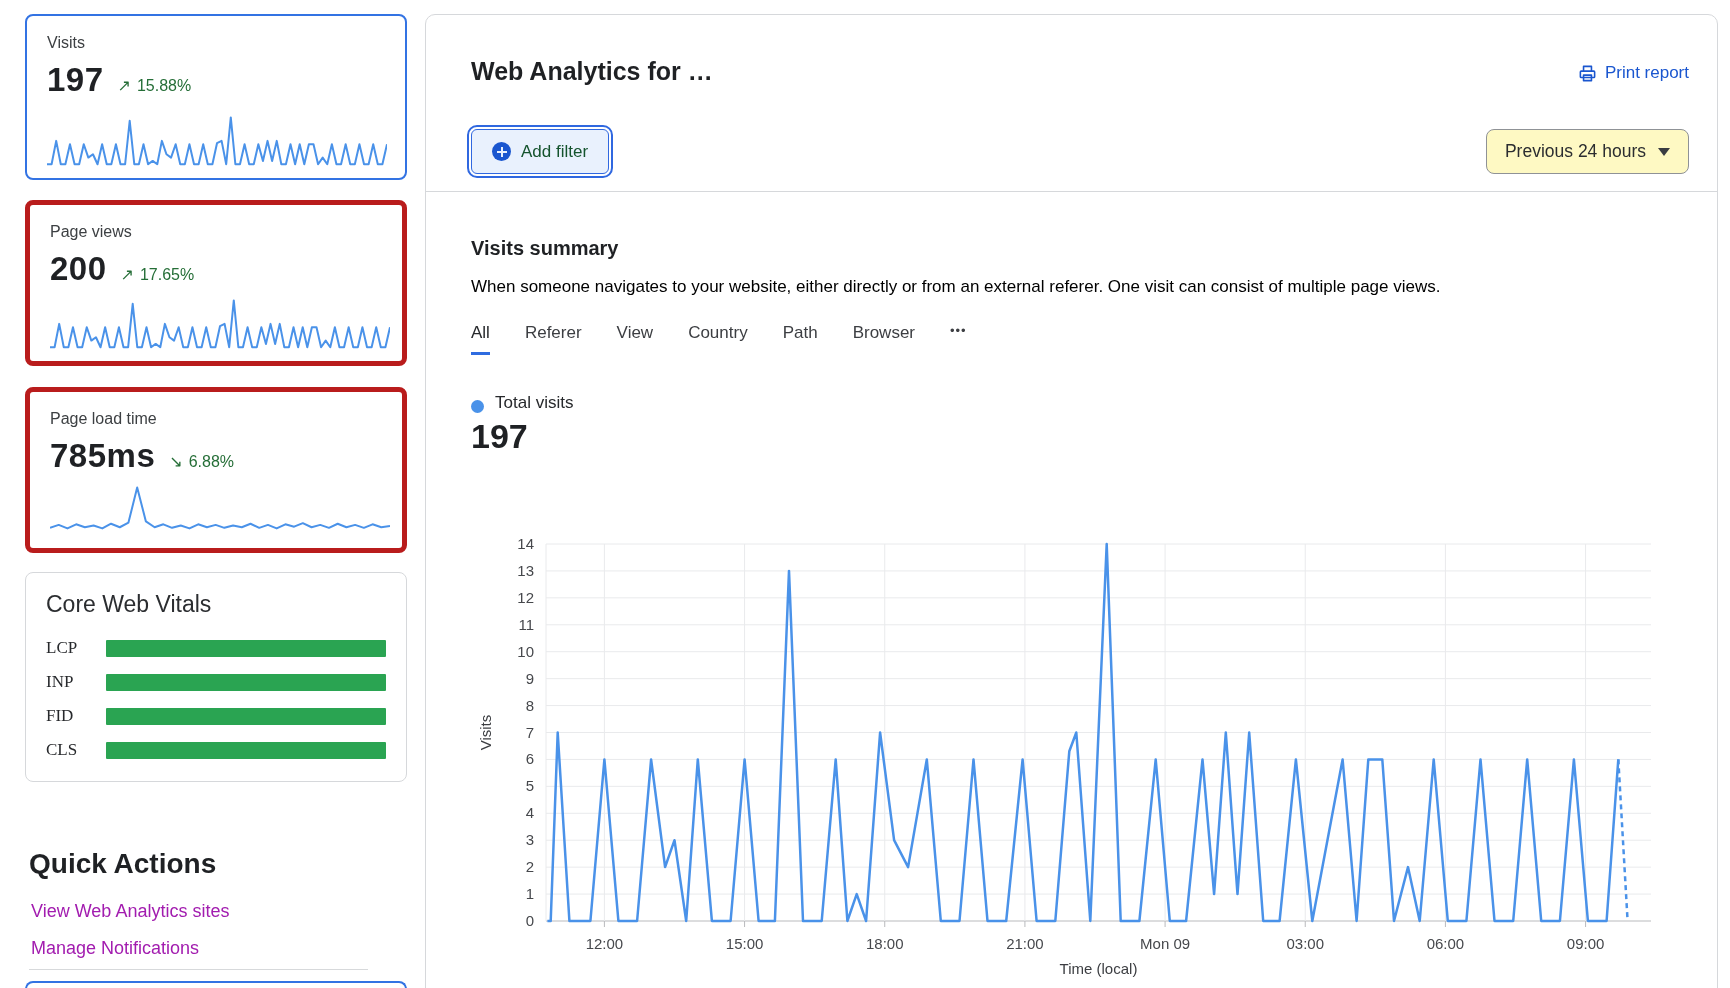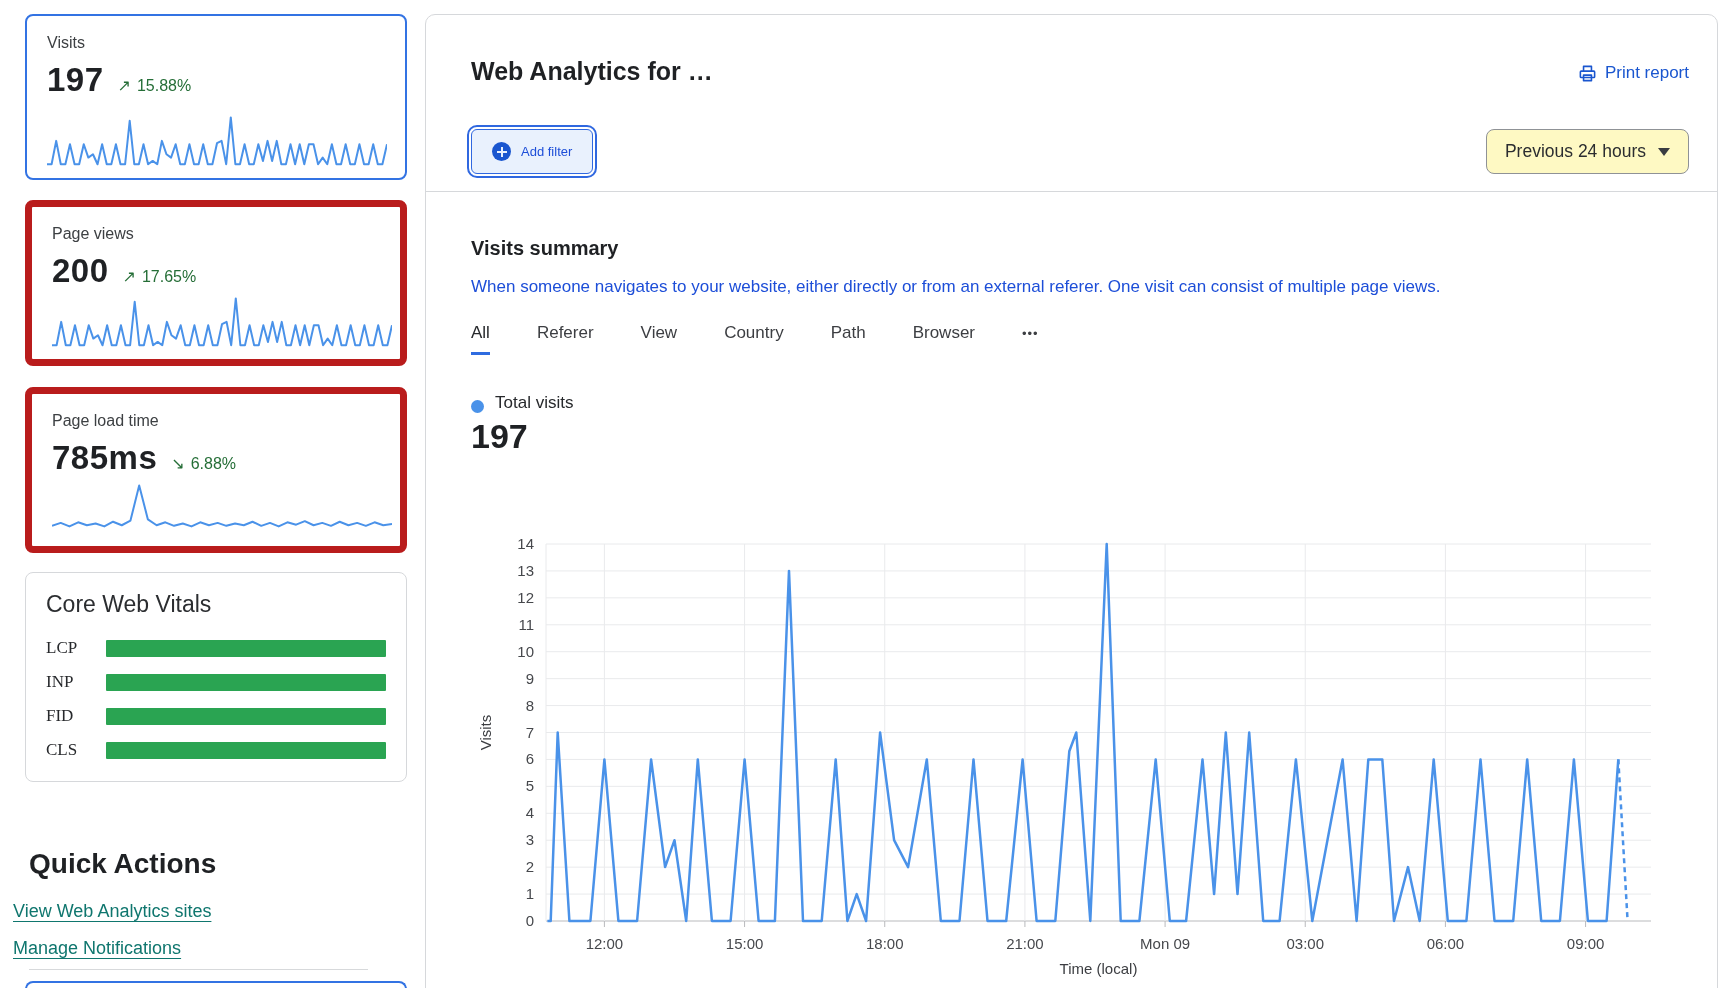--- a/index.html
+++ b/index.html
@@ -2,72 +2,72 @@
 <html><head>
 <meta charset="utf-8">
 <style>
   * { margin:0; padding:0; box-sizing:border-box; }
   html,body { background:#fff; }
   body { width:1730px; height:988px; position:relative; overflow:hidden;
          font-family:"Liberation Sans", sans-serif; color:#1f2124; }
 
   
   .stat-card { position:absolute; left:25px; width:382px; height:166px;
-               border:7px solid #b91c1c; border-radius:8px; background:#fff; padding:18px 20px; }
+               border:5px solid #b91c1c; border-radius:8px; background:#fff; padding:18px 20px; }
   .stat-card.selected { border:2px solid #3373e3; }
   .stat-label { font-size:16px; color:#3d4043; margin-bottom:9px; }
   .stat-row { display:flex; align-items:baseline; gap:14px; }
   .stat-value { font-size:33px; font-weight:bold; color:#1f2124; letter-spacing:.5px; }
   .stat-trend { font-size:16px; color:#256e37; display:flex; gap:6px; align-items:baseline; }
   .spark { position:absolute; left:20px; right:20px; bottom:12px; width:340px; height:52px; }
 
   .vitals-card { position:absolute; left:25px; top:572px; width:382px; height:210px;
                  border:1px solid #d6d8db; border-radius:8px; background:#fff; padding:18px 20px; }
   .vitals-title { font-size:23px; color:#2b2d30; margin-bottom:20px; }
   .vital-row { display:flex; align-items:center; margin-bottom:14px;font-family:Liberation Serif, serif; }
   .vital-label { width:60px; font-size:17px; color:#27292c; }
   .vital-bar { flex:1; height:17px; background:#2aa452; border-radius:1px; }
 
   .qa-title { position:absolute; left:29px; top:848px; font-size:28px; font-weight:bold; color:#1f2124; }
-  .qa-link { position:absolute; left:13px; font-size:18px; color:#0f766e;
-             text-decoration:underline; text-underline-offset:4px; cursor:pointer; }
+  .qa-link { position:absolute; left:31px; font-size:18px; color:#a21caf;
+             text-underline-offset:4px; cursor:pointer; }
   .qa-divider { position:absolute; left:29px; top:969px; width:339px; height:1px; background:#d7d9db; }
   .next-card-edge { position:absolute; left:25px; top:981px; width:382px; height:10px;
                     border:2px solid #3373e3; border-bottom:none; border-radius:8px 8px 0 0; }
 
   
   .panel { position:absolute; left:425px; top:14px; width:1293px; height:980px;
            border:1px solid #d6d8db; border-radius:10px 10px 0 0; background:#fff; }
   .panel-title { position:absolute; left:45px; top:42px; font-size:25px; font-weight:bold; color:#1f2124; }
   .print-report { position:absolute; right:28px; top:48px; display:flex; align-items:center; gap:8px;
                   color:#1a56cf; font-size:17px; cursor:pointer;text-align:right; }
   .print-report svg { display:block; }
 
   .add-filter { position:absolute; left:45px; top:114px; height:45px; display:flex; align-items:center;
                 gap:10px; padding:0 20px; background:#e9f1fd; border:1px solid #3068e0; border-radius:6px;
                 outline:2px solid #3068e0; outline-offset:2px; cursor:pointer; }
   .add-filter .plus-circle { width:19px; height:19px; border-radius:50%; background:#1a56cf; position:relative; }
   .add-filter .plus-circle::before, .add-filter .plus-circle::after {
       content:""; position:absolute; background:#e9f1fd; }
   .add-filter .plus-circle::before { left:4.5px; top:8.5px; width:10px; height:2px; }
   .add-filter .plus-circle::after  { left:8.5px; top:4.5px; width:2px; height:10px; }
-  .add-filter .af-label { font-size:13px; color:#1d4ed8; }
+  .add-filter .af-label { font-size:17px; color:#14532d; }
 
   .time-range { position:absolute; right:28px; top:114px; height:45px; display:flex; align-items:center;
                 gap:12px; padding:0 18px; background:#fef9c3; border:1px solid #8f9296; border-radius:8px;
                 font-size:17.5px; color:#2b2d30; cursor:pointer; }
   .caret-down { width:0; height:0; border-left:6px solid transparent; border-right:6px solid transparent;
                 border-top:8px solid #3a3d41; }
 
   .panel-divider { position:absolute; left:0; right:0; top:176px; height:1px; background:#d6d8db; }
 
   .section-title { position:absolute; left:45px; top:222px; font-size:20px; font-weight:bold; color:#1f2124; }
-  .section-desc { position:absolute; left:45px; top:262px; font-size:17px; color:#1d4ed8; }
-
-  .tabs { position:absolute; left:45px; top:308px; display:flex; gap:47px; align-items:center; }
+  .section-desc { position:absolute; left:45px; top:262px; font-size:17px; color:#000000; }
+
+  .tabs { position:absolute; left:45px; top:308px; display:flex; gap:35px; align-items:flex-start; }
   .tab { font-size:17px; color:#3c3e42; padding-bottom:9px; border-bottom:3px solid transparent; cursor:pointer; }
   .tab.active { color:#27292c; border-bottom-color:#2f6ce0; }
   .tab.more { font-size:13px; letter-spacing:1px; color:#3c3e42; }
 
   .legend { position:absolute; left:45px; top:378px; display:flex; align-items:flex-end; gap:11px; }
   .legend-dot { width:13px; height:13px; border-radius:50%; background:#4a92e9; }
   .legend-label { font-size:17px; color:#27292c; }
   .total-value { position:absolute; left:45px; top:402px; font-size:34px; font-weight:bold; color:#1f2124; }
 
   .chart-svg { position:absolute; left:45px; top:501px; }

